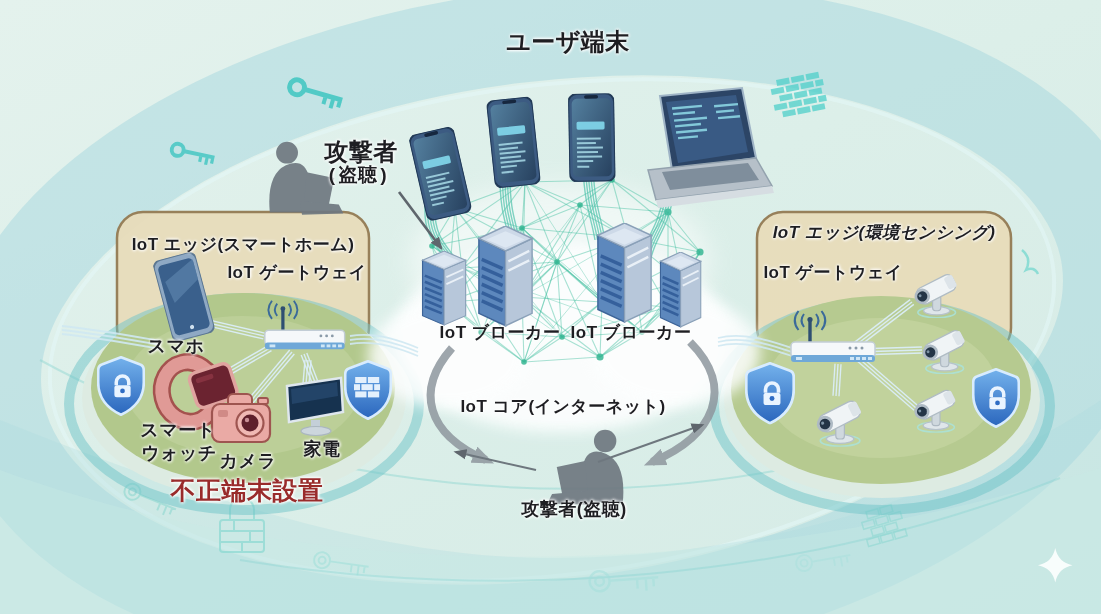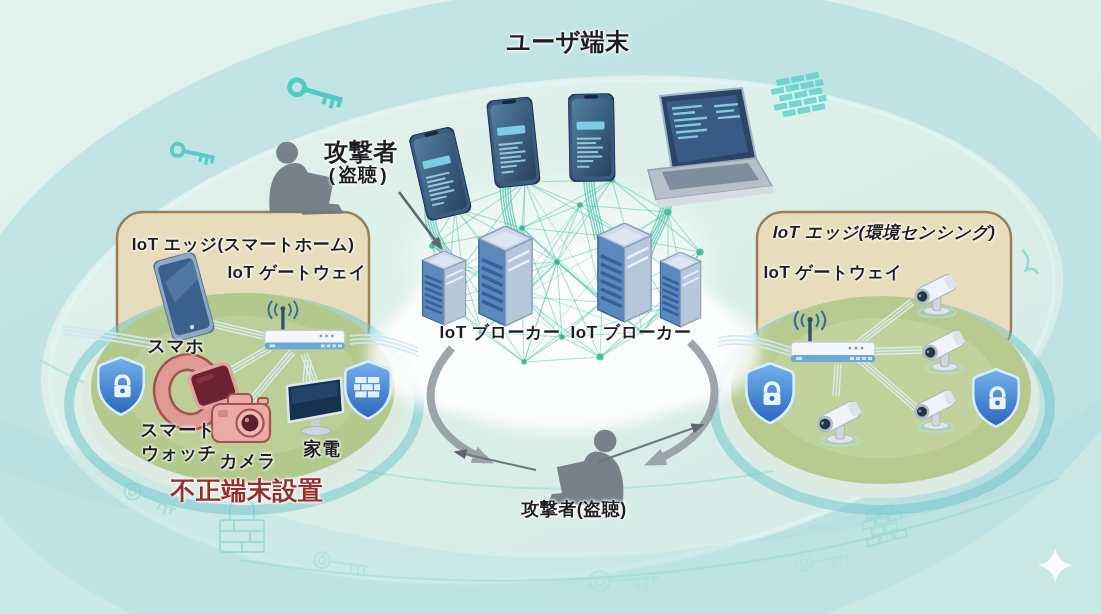--- a/index.html
+++ b/index.html
@@ -535,18 +535,19 @@
 <div class="lbl small" style="left:297px;top:261px;">IoT ゲートウェイ</div>
 <div class="lbl" style="left:176px;top:334px;">スマホ</div>
 <div class="lbl" style="left:178px;top:418px;">スマート</div>
 <div class="lbl" style="left:179px;top:441px;">ウォッチ</div>
 <div class="lbl" style="left:248px;top:449px;">カメラ</div>
 <div class="lbl" style="left:322px;top:437px;">家電</div>
 <div class="lbl warning" style="left:247px;top:474px;">不正端末設置</div>
 
 <div class="lbl small" style="left:500px;top:321px;">IoT ブローカー</div>
 <div class="lbl small" style="left:631px;top:321px;">IoT ブローカー</div>
+<div class="lbl small" style="left:563px;top:395px;">IoT コア(インターネット)</div>
 <div class="lbl" style="left:574px;top:497px;">攻撃者(盗聴)</div>
 
 <div class="lbl small" style="left:884px;top:221px;font-style:italic;">IoT エッジ(環境センシング)</div>
 <div class="lbl small" style="left:833px;top:261px;">IoT ゲートウェイ</div>
 
 </div>
 
 </body></html>

